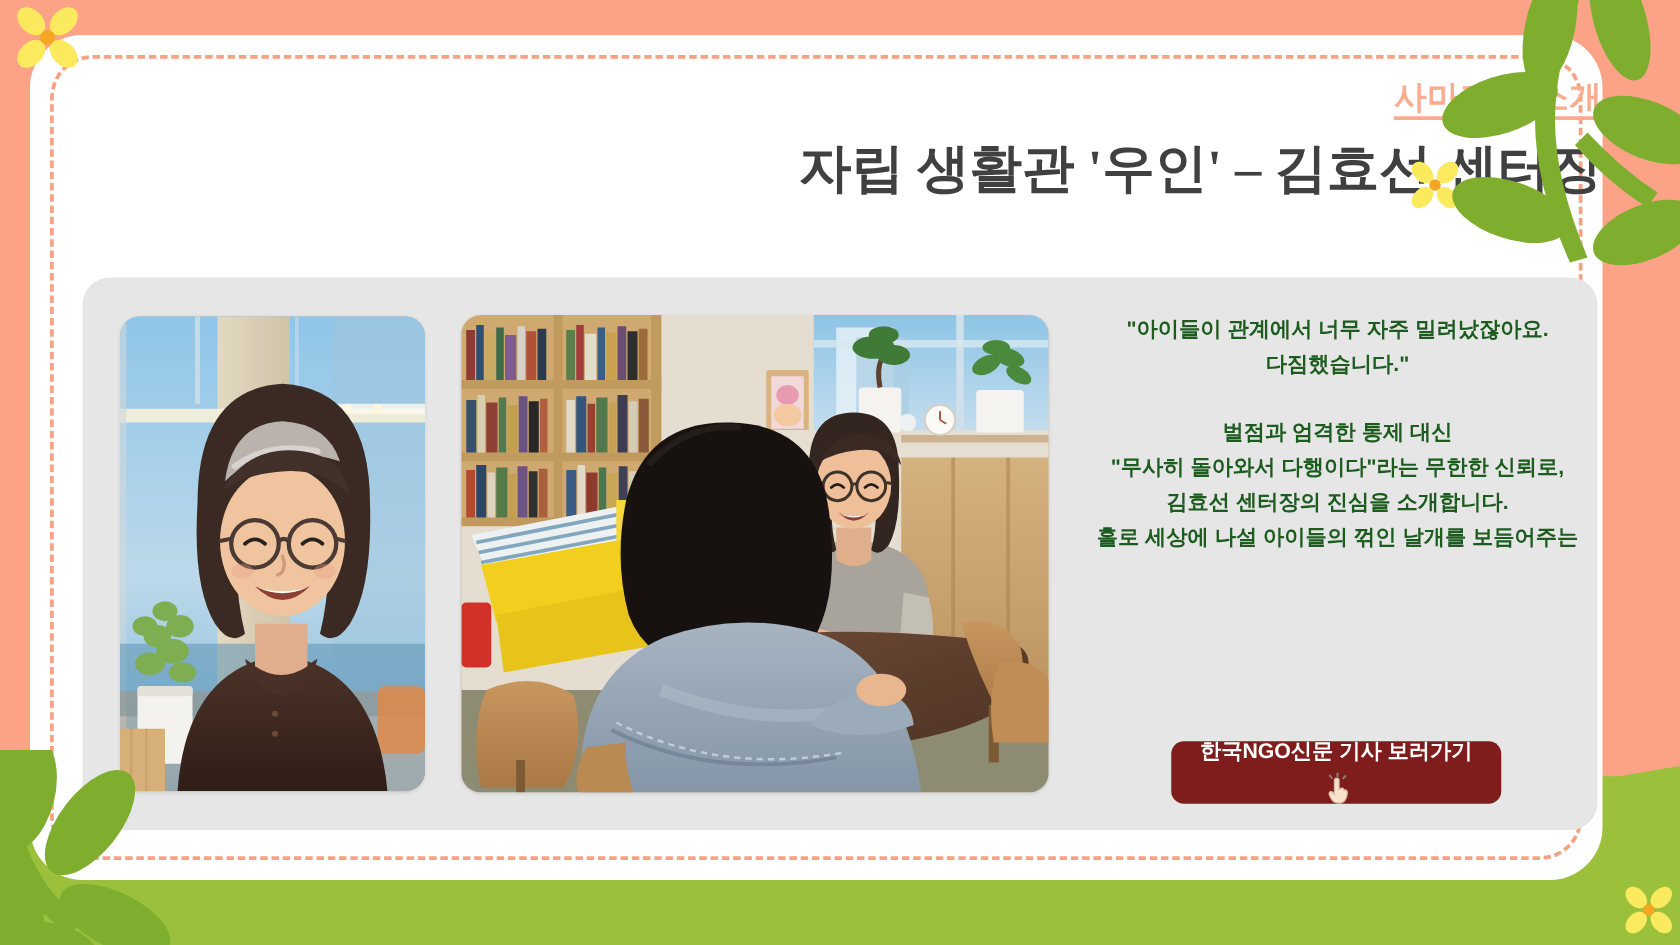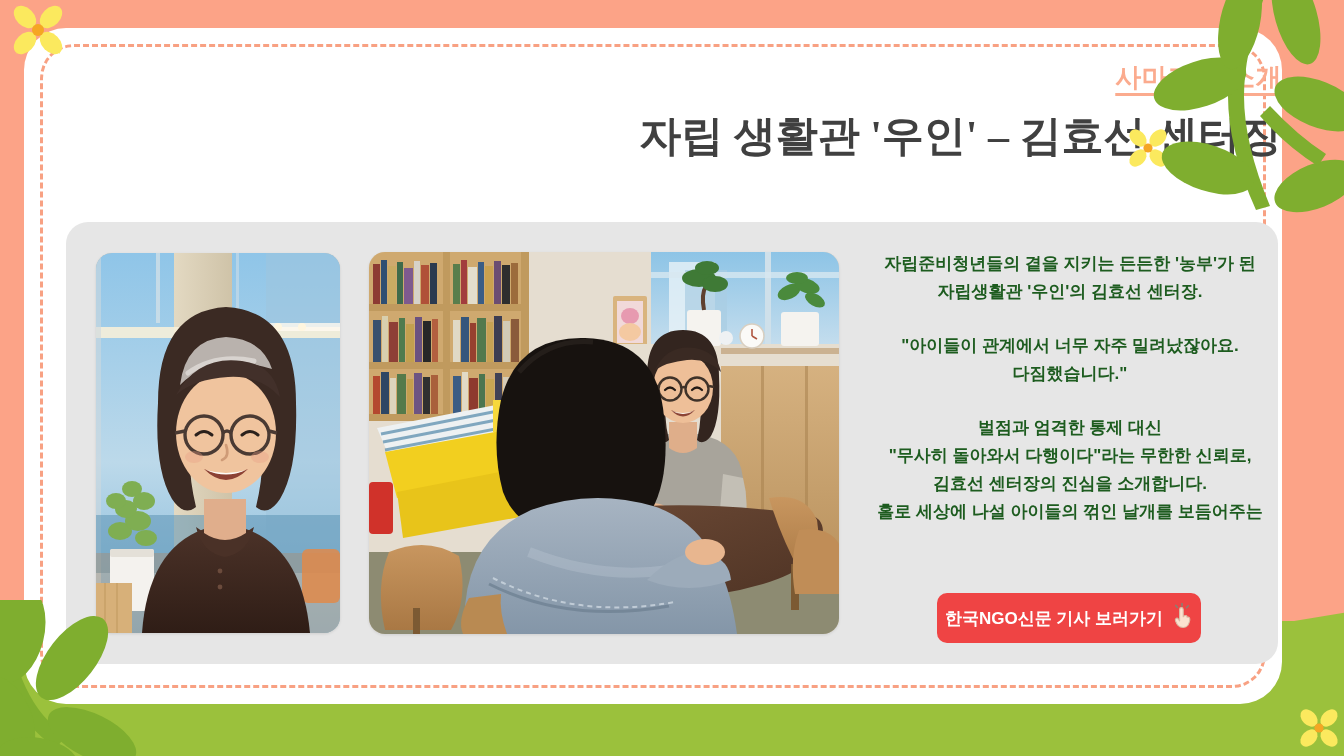--- a/index.html
+++ b/index.html
@@ -154,29 +154,30 @@
   .para:last-of-type { margin-bottom: 0; }
   .para div { white-space: nowrap; }
 
   
   #cta {
     position: absolute;
     left: 937px;
     top: 593px;
     width: 264px;
     height: 50px;
-    background: #ef4444;
+    background: #7f1d1d;
     border-radius: 10px;
     z-index: 7;
     display: flex;
     align-items: center;
     justify-content: center;
     gap: 6px;
     cursor: pointer;
     border: none;
+    flex-direction: column;
   }
   #cta-label {
     font-size: 17px;
     font-weight: 700;
     color: #ffffff;
     white-space: nowrap;
   }
   #cta-hand { font-size: 22px; line-height: 1; }
 
   
@@ -505,24 +506,20 @@
       <ellipse cx="336" cy="300" rx="20" ry="13" fill="#e8b68f"></ellipse>
     </g>
 
     <path d="M118 330 q100 -48 200 6 q10 26 2 46 l-214 0 q-6 -28 12 -52 z" fill="#b0793f" opacity="0.0"></path>
     <path d="M100 346 q-12 22 -6 36 l44 0 q-8 -22 -6 -40 z" fill="#b98a52"></path>
   </svg>
 </div>
 
 <div id="text-col">
   <div class="para">
-    <div>자립준비청년들의 곁을 지키는 든든한 '농부'가 된</div>
-    <div>자립생활관 '우인'의 김효선 센터장.</div>
-  </div>
-  <div class="para">
     <div>"아이들이 관계에서 너무 자주 밀려났잖아요.</div>
     <div>다짐했습니다."</div>
   </div>
   <div class="para">
     <div>벌점과 엄격한 통제 대신</div>
     <div>"무사히 돌아와서 다행이다"라는 무한한 신뢰로,</div>
     <div>김효선 센터장의 진심을 소개합니다.</div>
     <div>홀로 세상에 나설 아이들의 꺾인 날개를  보듬어주는</div>
   </div>
 </div>

